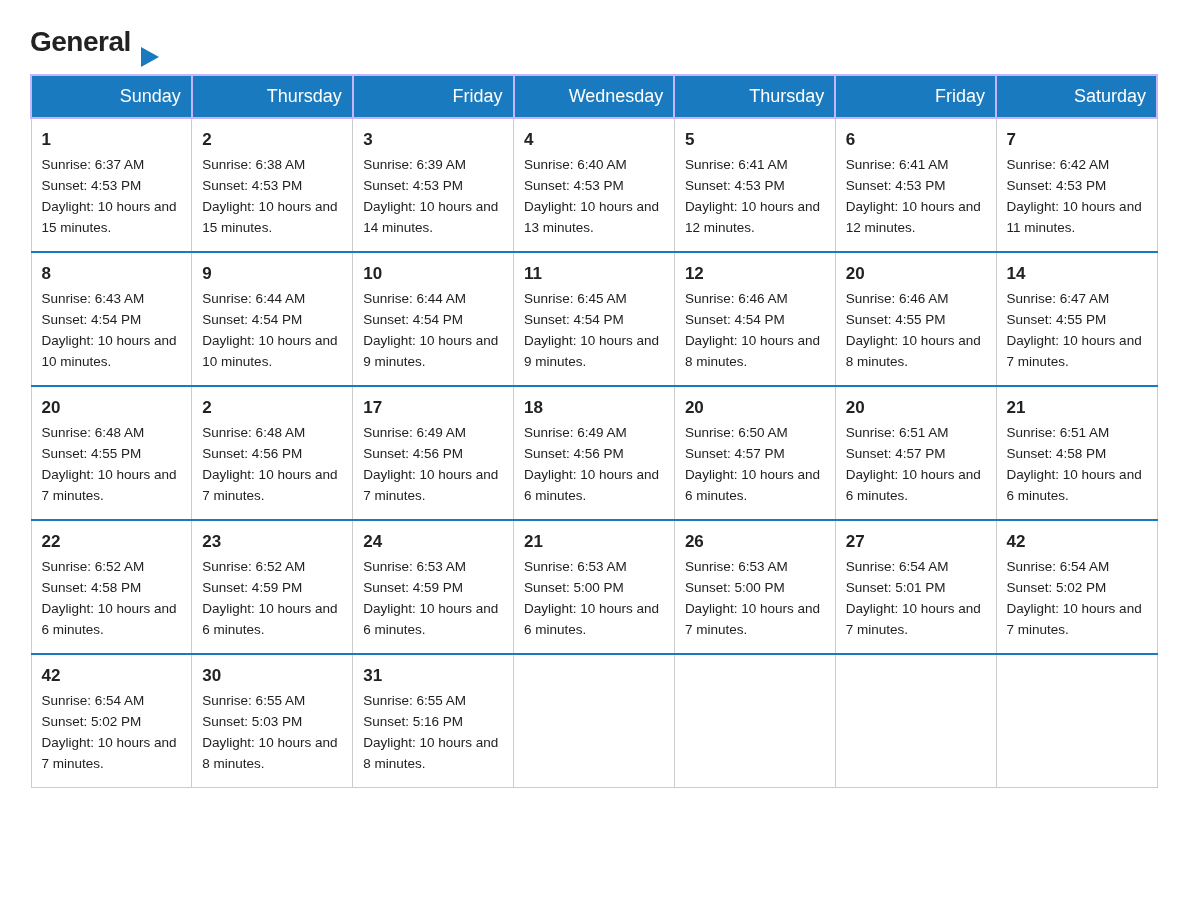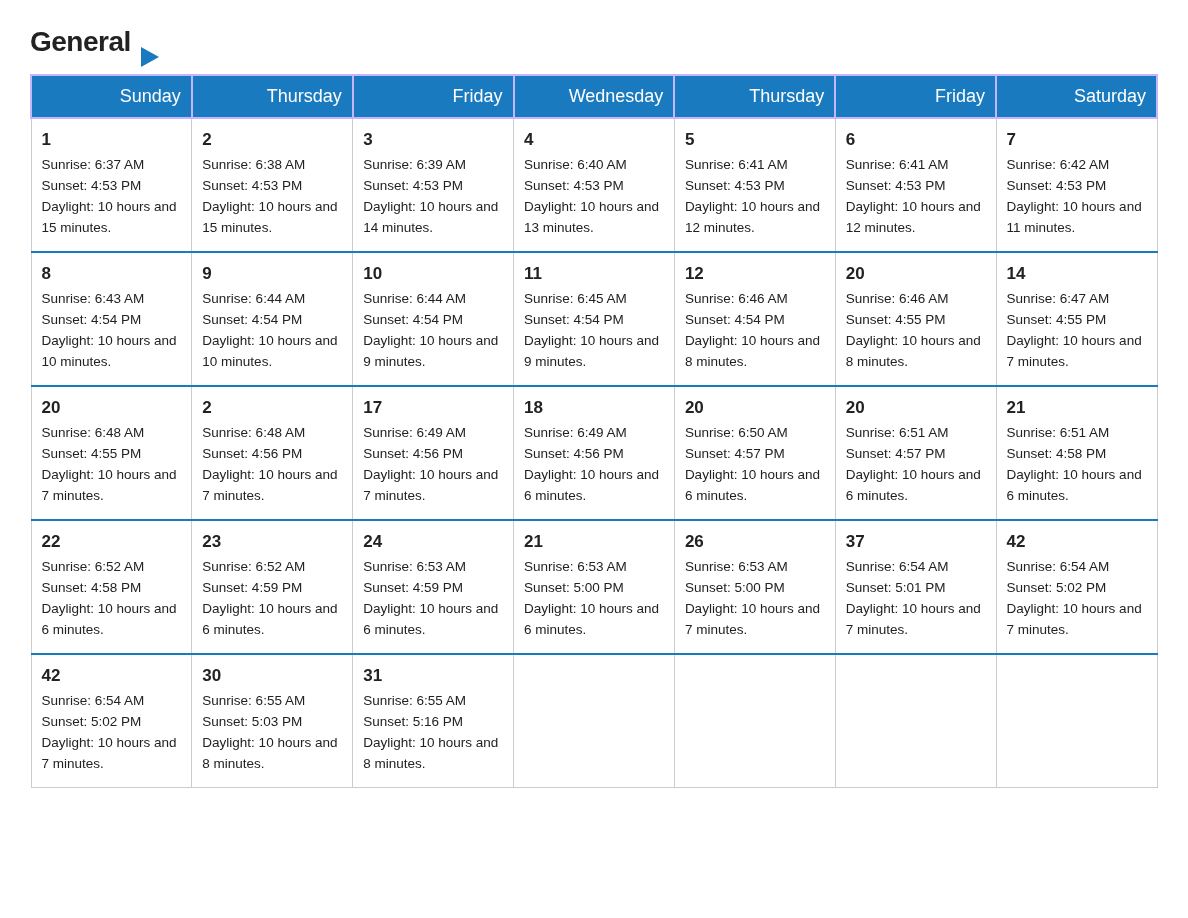--- a/index.html
+++ b/index.html
@@ -146,21 +146,21 @@
         <td><span class="day-num">20</span><span>Sunrise: 6:50 AM</span><br><span>Sunset: 4:57 PM</span><br><span>Daylight: 10 hours and 6 minutes.</span></td>
         <td><span class="day-num">20</span><span>Sunrise: 6:51 AM</span><br><span>Sunset: 4:57 PM</span><br><span>Daylight: 10 hours and 6 minutes.</span></td>
         <td><span class="day-num">21</span><span>Sunrise: 6:51 AM</span><br><span>Sunset: 4:58 PM</span><br><span>Daylight: 10 hours and 6 minutes.</span></td>
       </tr>
       <tr class="row-divider">
         <td><span class="day-num">22</span><span>Sunrise: 6:52 AM</span><br><span>Sunset: 4:58 PM</span><br><span>Daylight: 10 hours and 6 minutes.</span></td>
         <td><span class="day-num">23</span><span>Sunrise: 6:52 AM</span><br><span>Sunset: 4:59 PM</span><br><span>Daylight: 10 hours and 6 minutes.</span></td>
         <td><span class="day-num">24</span><span>Sunrise: 6:53 AM</span><br><span>Sunset: 4:59 PM</span><br><span>Daylight: 10 hours and 6 minutes.</span></td>
         <td><span class="day-num">21</span><span>Sunrise: 6:53 AM</span><br><span>Sunset: 5:00 PM</span><br><span>Daylight: 10 hours and 6 minutes.</span></td>
         <td><span class="day-num">26</span><span>Sunrise: 6:53 AM</span><br><span>Sunset: 5:00 PM</span><br><span>Daylight: 10 hours and 7 minutes.</span></td>
-        <td><span class="day-num">37</span><span>Sunrise: 6:54 AM</span><br><span>Sunset: 5:01 PM</span><br><span>Daylight: 10 hours and 7 minutes.</span></td>
+        <td><span class="day-num">27</span><span>Sunrise: 6:54 AM</span><br><span>Sunset: 5:01 PM</span><br><span>Daylight: 10 hours and 7 minutes.</span></td>
         <td><span class="day-num">42</span><span>Sunrise: 6:54 AM</span><br><span>Sunset: 5:02 PM</span><br><span>Daylight: 10 hours and 7 minutes.</span></td>
       </tr>
       <tr class="row-divider">
         <td><span class="day-num">42</span><span>Sunrise: 6:54 AM</span><br><span>Sunset: 5:02 PM</span><br><span>Daylight: 10 hours and 7 minutes.</span></td>
         <td><span class="day-num">30</span><span>Sunrise: 6:55 AM</span><br><span>Sunset: 5:03 PM</span><br><span>Daylight: 10 hours and 8 minutes.</span></td>
         <td><span class="day-num">31</span><span>Sunrise: 6:55 AM</span><br><span>Sunset: 5:16 PM</span><br><span>Daylight: 10 hours and 8 minutes.</span></td>
         <td class="empty"></td>
         <td class="empty"></td>
         <td class="empty"></td>
         <td class="empty"></td>

